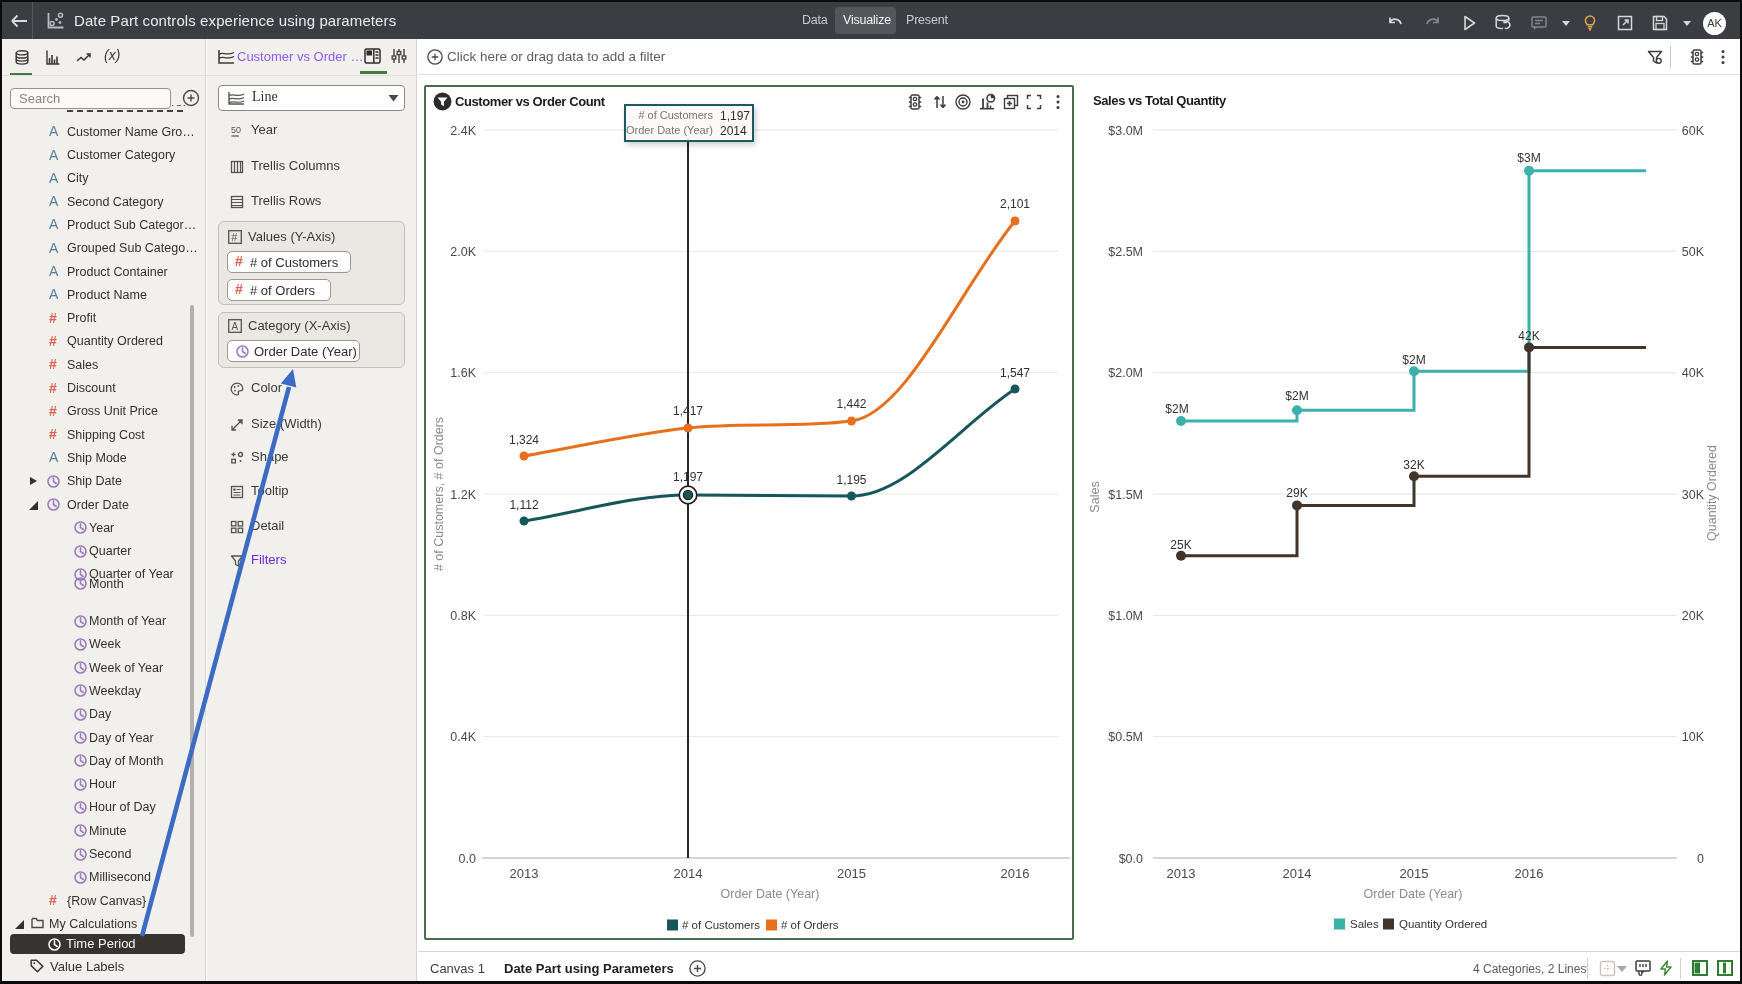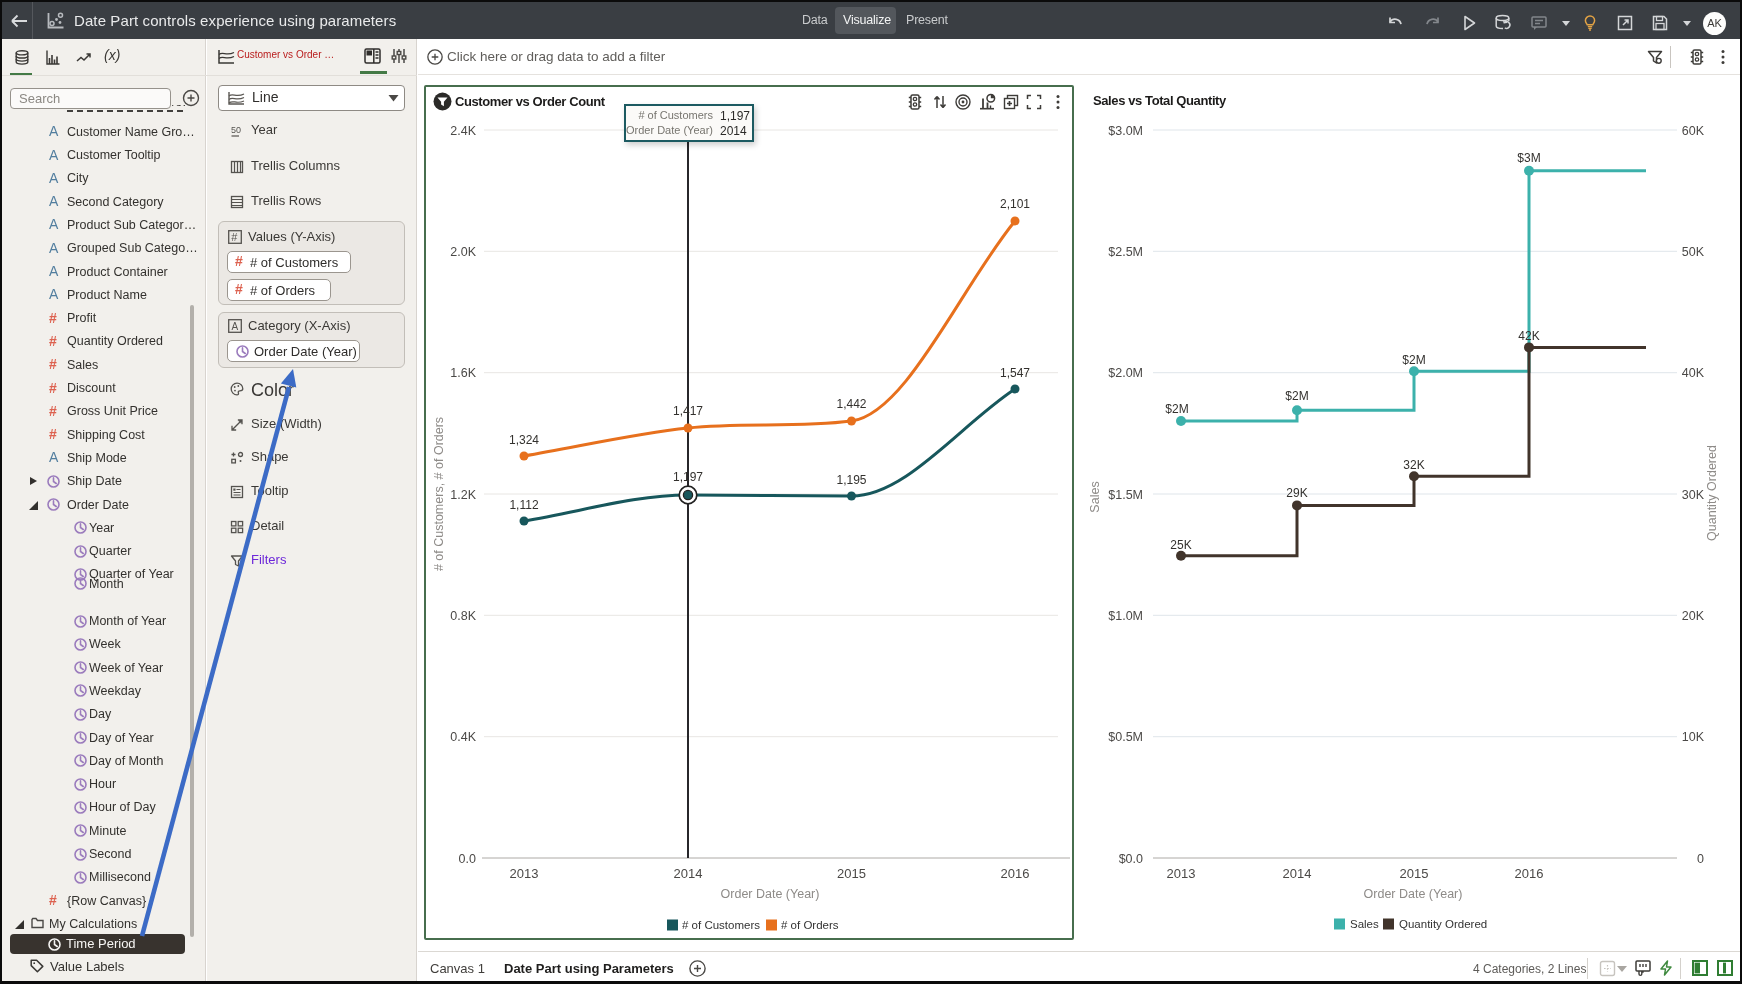--- a/index.html
+++ b/index.html
@@ -118,21 +118,21 @@
       </div>
       <div style="position:absolute;left:65px;top:71px;width:119px;height:2px;background:repeating-linear-gradient(90deg,#42403d 0 6px,rgba(0,0,0,0) 6px 10px);"></div>
 
   <div style="position:absolute;left:0;top:-39px;width:204px;height:984px;">
     <div class="fi" style="top:120.2px">
           <span class="icoA">A</span>
           <span class="ftxt">Customer Name Gro…</span>
         </div>
 <div class="fi" style="top:143.5px">
           <span class="icoA">A</span>
-          <span class="ftxt">Customer Tooltip</span>
+          <span class="ftxt">Customer Category</span>
         </div>
 <div class="fi" style="top:166.8px">
           <span class="icoA">A</span>
           <span class="ftxt">City</span>
         </div>
 <div class="fi" style="top:190.1px">
           <span class="icoA">A</span>
           <span class="ftxt">Second Category</span>
         </div>
 <div class="fi" style="top:213.4px">
@@ -338,42 +338,42 @@
   <div style="position:absolute;left:188px;top:266px;width:4px;height:632px;background:#b3b0ab;border-radius:2px;"></div>
 </div>
 
 <div id="grammar">
   <div style="position:absolute;left:-2px;top:-39px;width:212px;height:984px;">
 
     <svg style="position:absolute;left:13px;top:49px" width="17" height="15" viewBox="0 0 17 15">
           <path d="M1,1 V14 H16" fill="none" stroke="#3a3835" stroke-width="1.5"></path>
           <path d="M1,5.5 C5,2 8,7.5 16,3.5 M1,9.5 C5,6 8,11.5 16,7.5" fill="none" stroke="#3a3835" stroke-width="1.3"></path>
         </svg>
-    <div style="position:absolute;left:32px;top:49px;font-size:10px;color:#b91c1c;white-space:nowrap;">Customer vs Order …</div>
+    <div style="position:absolute;left:32px;top:49px;font-size:13px;color:#8b5cf6;white-space:nowrap;">Customer vs Order …</div>
     <svg style="position:absolute;left:159px;top:48px" width="17" height="16" viewBox="0 0 17 16">
           <rect x="1" y="1" width="15" height="14" rx="1.5" fill="none" stroke="#2f2d2b" stroke-width="1.5"></rect>
           <rect x="2.5" y="2.5" width="5.5" height="5" fill="#2f2d2b"></rect>
           <path d="M9.8,1 V15" stroke="#2f2d2b" stroke-width="1.5"></path>
           <path d="M11.5,4 h3 M11.5,7 h3 M11.5,10 h3" stroke="#2f2d2b" stroke-width="1.3"></path>
         </svg>
     <svg style="position:absolute;left:186px;top:48px" width="16" height="16" viewBox="0 0 16 16">
           <path d="M3,1 V15 M8,1 V15 M13,1 V15" stroke="#4a4845" stroke-width="1.5"></path>
           <rect x="1.2" y="8" width="3.6" height="3" fill="#f2f0ec" stroke="#4a4845" stroke-width="1.4"></rect>
           <rect x="6.2" y="3.5" width="3.6" height="3" fill="#f2f0ec" stroke="#4a4845" stroke-width="1.4"></rect>
           <rect x="11.2" y="8" width="3.6" height="3" fill="#f2f0ec" stroke="#4a4845" stroke-width="1.4"></rect>
         </svg>
     <div style="position:absolute;left:155px;top:71px;width:27px;height:3px;background:#447a46;"></div>
     <div style="position:absolute;left:0;top:75px;width:212px;height:1px;background:#e2dfda;"></div>
 
     <div style="position:absolute;left:13px;top:85px;width:187px;height:26px;background:#fff;border:1px solid #8e8a84;border-radius:4px;"></div>
     <svg style="position:absolute;left:23px;top:91px" width="17" height="14" viewBox="0 0 17 14">
           <path d="M1,1 V13 H16" fill="none" stroke="#5a5753" stroke-width="1.4"></path>
           <path d="M1,5 C5,1.5 8,7 16,3 M1,8.5 C5,5 8,10.5 16,6.5 M1,12 C5,8.5 8,13.5 16,10" fill="none" stroke="#5a5753" stroke-width="1.2"></path>
         </svg>
-    <div style="position:absolute;left:47px;top:89px;font-size:14px;color:#2f2d2b;">Line</div>
+    <div style="position:absolute;left:47px;top:89px;font-size:14px;color:#2f2d2b;font-family:Liberation Serif, serif;">Line</div>
     <svg style="position:absolute;left:183px;top:94px" width="11" height="8" viewBox="0 0 11 8">
           <path d="M0.5,1 H10.5 L5.5,7.5 Z" fill="#4a4845"></path>
         </svg>
     <div style="position:absolute;left:24px;top:123.0px;width:16px;height:16px"><svg width="16" height="16" viewBox="0 0 16 16">
             <text x="2" y="10" font-size="9" fill="#55534f" font-family="Liberation Sans">50</text>
             <path d="M2.5,13 L10,13" stroke="#55534f" stroke-width="1.2"></path>
           </svg></div>
         <div style="position:absolute;left:46px;top:122.0px;font-size:13px;color:#3a3835;">Year</div>
 <div style="position:absolute;left:24px;top:159.4px;width:16px;height:16px"><svg width="16" height="16" viewBox="0 0 16 16">
             <rect x="2.5" y="2.5" width="11" height="11" fill="none" stroke="#55534f" stroke-width="1.3"></rect>
@@ -384,21 +384,21 @@
             <rect x="2.5" y="2.5" width="11" height="11" fill="none" stroke="#55534f" stroke-width="1.3"></rect>
             <path d="M2.5,5.5 H13.5 M2.5,8.5 H13.5 M2.5,11.5 H13.5" stroke="#55534f" stroke-width="1.2"></path>
           </svg></div>
         <div style="position:absolute;left:46px;top:192.6px;font-size:13px;color:#3a3835;">Trellis Rows</div>
 <div style="position:absolute;left:24px;top:380.7px;width:16px;height:16px"><svg width="16" height="16" viewBox="0 0 16 16">
             <path d="M8,2.2 a5.8,5.8 0 1 0 0,11.6 c1.3,0 1.8,-0.8 1.4,-1.8 c-0.5,-1.2 0.2,-2.2 1.5,-2.2 c1.6,0 2.9,-0.6 2.9,-2 C13.8,4.4 11.2,2.2 8,2.2 Z" fill="none" stroke="#55534f" stroke-width="1.3"></path>
             <circle cx="5.7" cy="6" r="0.9" fill="#55534f"></circle>
             <circle cx="9.3" cy="5" r="0.9" fill="#55534f"></circle>
             <circle cx="6" cy="9.6" r="0.9" fill="#55534f"></circle>
           </svg></div>
-        <div style="position:absolute;left:46px;top:379.7px;font-size:18px;color:#3a3835;text-align:right;">Color</div>
+        <div style="position:absolute;left:46px;top:379.7px;font-size:13px;color:#3a3835;text-align:right;">Color</div>
 <div style="position:absolute;left:24px;top:416.5px;width:16px;height:16px"><svg width="16" height="16" viewBox="0 0 16 16">
             <path d="M3,9.5 V13 H6.5 M9.5,3 H13 V6.5 M4,12 L12,4" fill="none" stroke="#55534f" stroke-width="1.3" stroke-linecap="square"></path>
             <path d="M12,4 l-2.2,0 M12,4 l0,2.2" stroke="#55534f" stroke-width="1.3"></path>
           </svg></div>
         <div style="position:absolute;left:46px;top:415.5px;font-size:13px;color:#3a3835;">Size (Width)</div>
 <div style="position:absolute;left:24px;top:449.5px;width:16px;height:16px"><svg width="16" height="16" viewBox="0 0 16 16">
             <path d="M4.5,2.5 V6.5 M2.5,4.5 H6.5" stroke="#55534f" stroke-width="1.3"></path>
             <circle cx="11.5" cy="4.5" r="2" fill="none" stroke="#55534f" stroke-width="1.3"></circle>
             <rect x="2.8" y="9.3" width="3.6" height="3.6" fill="none" stroke="#55534f" stroke-width="1.3"></rect>
             <circle cx="11.5" cy="11" r="1" fill="#55534f"></circle>

